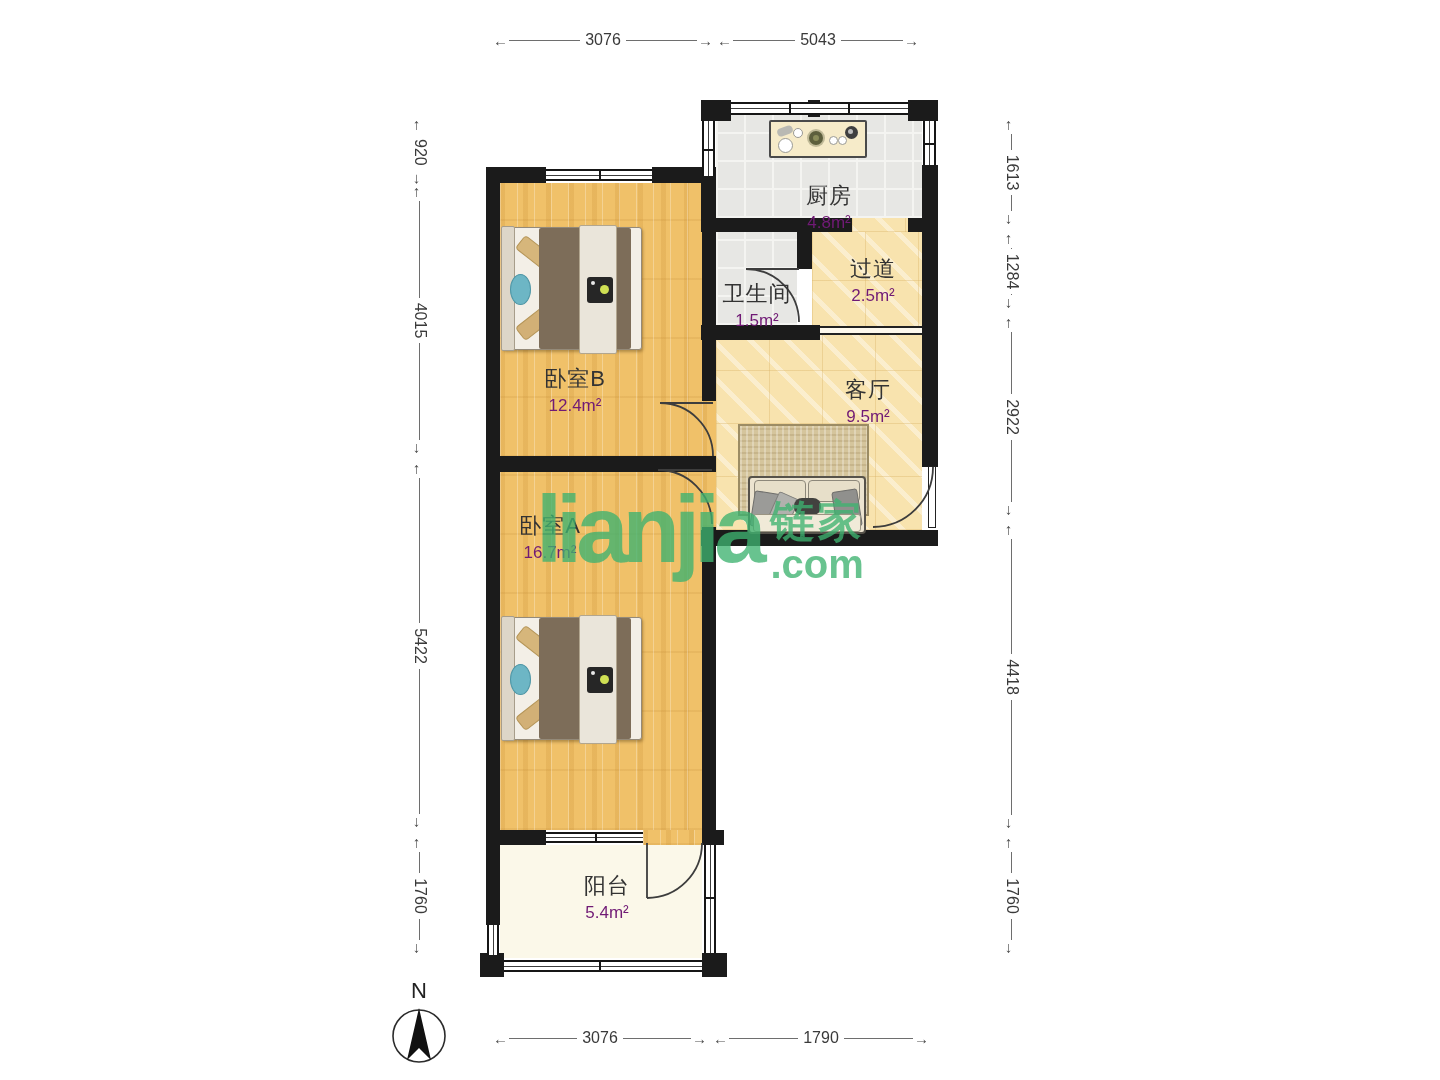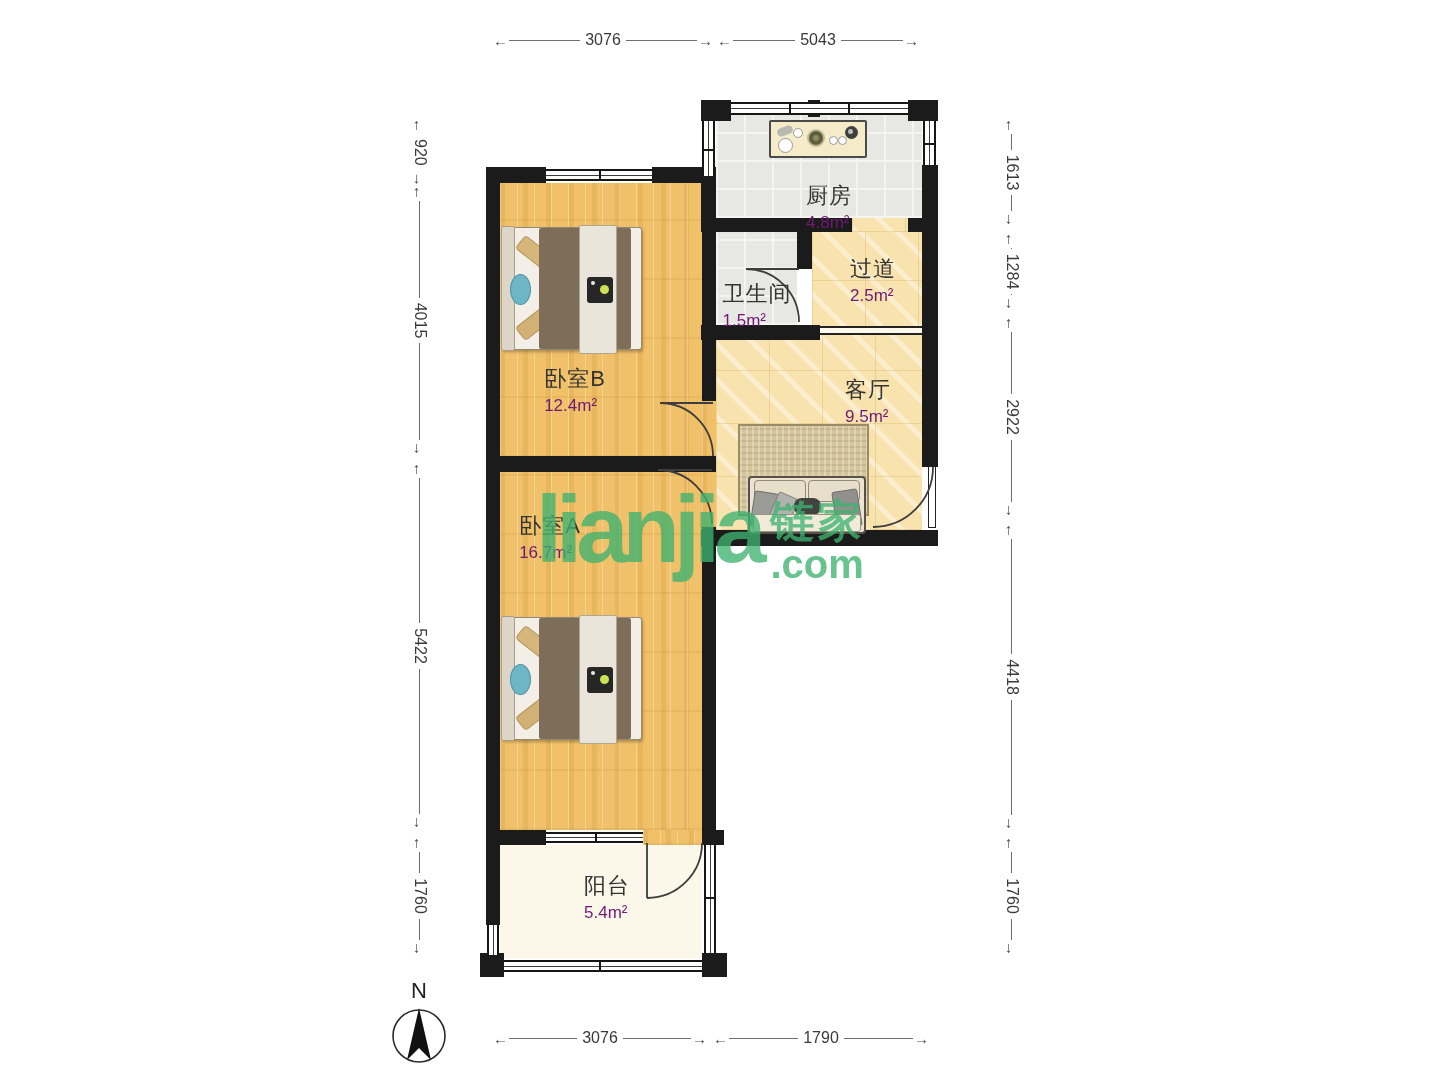--- a/index.html
+++ b/index.html
@@ -25,21 +25,21 @@
   
   .win-h{position:absolute;box-sizing:border-box;background:#fff;border-top:2px solid #161616;border-bottom:2px solid #161616;
          background-image:linear-gradient(#3c3c3c,#3c3c3c);background-size:100% 1px;background-position:center;background-repeat:no-repeat;}
   .win-v{position:absolute;box-sizing:border-box;background:#fff;border-left:2px solid #161616;border-right:2px solid #161616;
          background-image:linear-gradient(#3c3c3c,#3c3c3c);background-size:1px 100%;background-position:center;background-repeat:no-repeat;}
   .win-h .tick{position:absolute;top:-2px;bottom:-2px;width:2px;background:#161616;}
   .win-v .tick{position:absolute;left:-2px;right:-2px;height:2px;background:#161616;}
   .opening{position:absolute;box-sizing:border-box;background:#fdf8ec;border-top:2px solid #222;border-bottom:2px solid #222;}
   .door-leaf{position:absolute;box-sizing:border-box;background:#fff;border:1.5px solid #222;}
   
-  .room-label{position:absolute;transform:translateX(-50%);text-align:left;color:#333;white-space:nowrap;z-index:30;}
+  .room-label{position:absolute;transform:translateX(-50%);text-align:center;color:#333;white-space:nowrap;z-index:30;}
   .rl-name{font-size:22px;font-weight:500;letter-spacing:1px;color:#333;}
   .rl-area{font-size:17px;margin-top:2px;color:#701a75;letter-spacing:0;}
   
   .dim{position:absolute;display:flex;align-items:center;height:22px;color:#3a3a3a;font-size:16px;z-index:40;}
   .dim .ln{flex:1;height:1px;background:#6e6e6e;}
   .dim .ar{font-size:15px;color:#4c4c4c;line-height:1;padding:0 1px;}
   .dim .dim-label{padding:0 5px;white-space:nowrap;}
   .dim-v{transform-origin:0 0;transform:rotate(90deg);}
   
   .bed{position:absolute;width:138px;height:121px;background:#f3efe7;border:1px solid #948a79;border-radius:3px;box-shadow:1px 2px 3px rgba(60,40,10,.35);z-index:10;}

